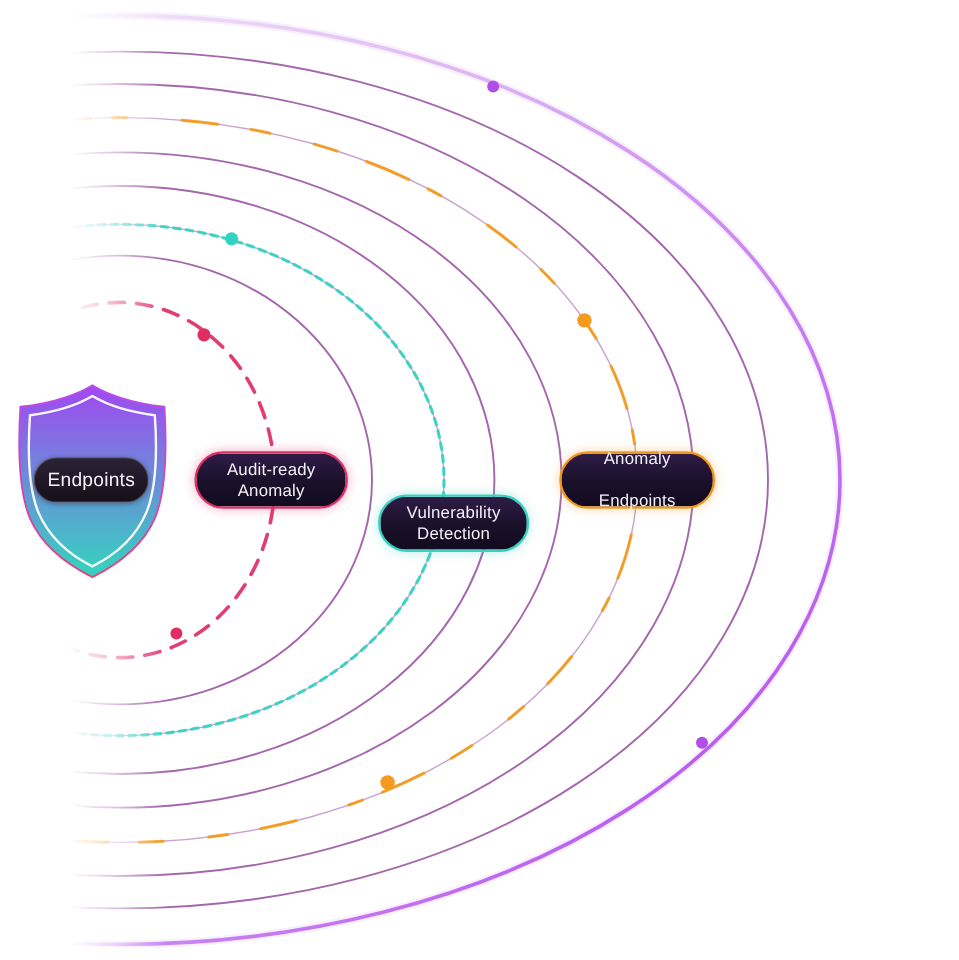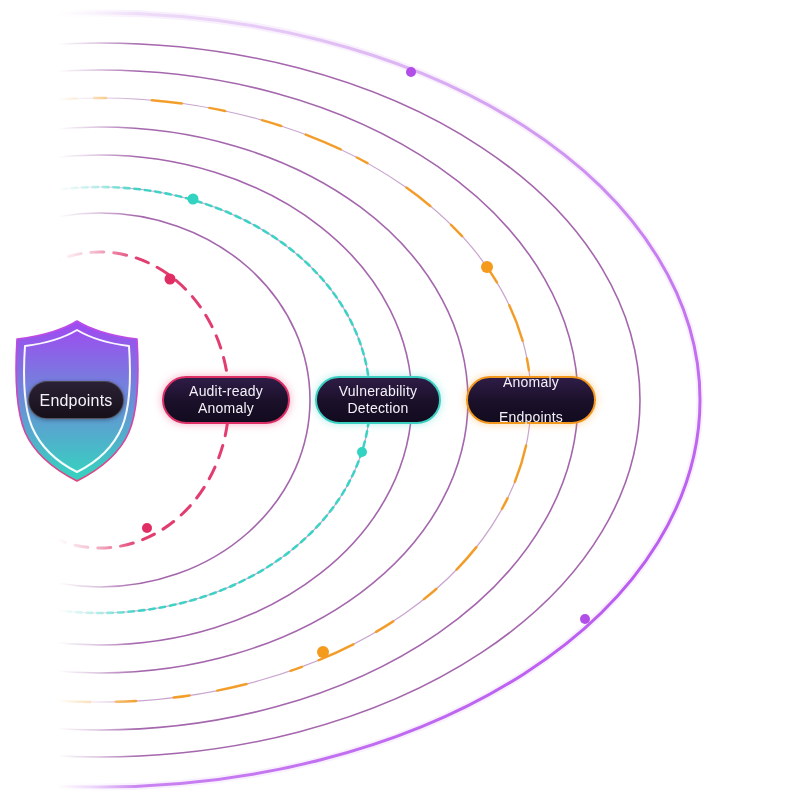--- a/index.html
+++ b/index.html
@@ -117,21 +117,21 @@
 
   <div class="pill" id="pill-endpoints">
     <span>Endpoints</span>
   </div>
 
   <div class="pill" id="pill-audit" style="border-color: rgb(220, 47, 102); box-shadow: rgba(220, 47, 102, 0.4) 0px 0px 9px;">
     <span>Audit-ready</span>
     <span>Anomaly</span>
   </div>
 
-  <div class="pill" id="pill-vuln" style="border-color: rgb(59, 207, 193); box-shadow: rgba(59, 207, 193, 0.4) 0px 0px 9px;">
+  <div class="pill" id="pill-vuln" style="border-color: rgb(59, 207, 193); box-shadow: rgba(59, 207, 193, 0.4) 0px 0px 9px; margin-top: 36px;">
     <span>Vulnerability</span>
     <span>Detection</span>
   </div>
 
   <div class="pill" id="pill-anomaly" style="border-color: rgb(242, 151, 29); box-shadow: rgba(242, 151, 29, 0.4) 0px 0px 9px;">
     <span>Anomaly</span>
     <span>Endpoints</span>
   </div>
 
 

